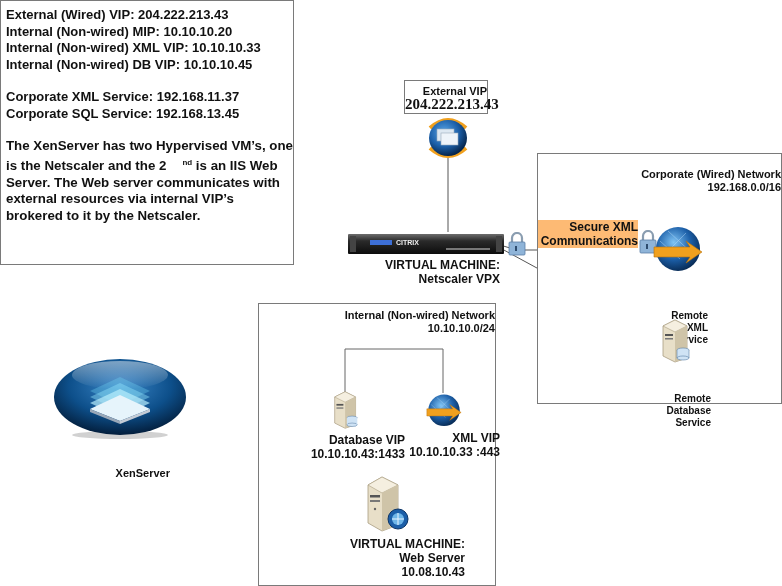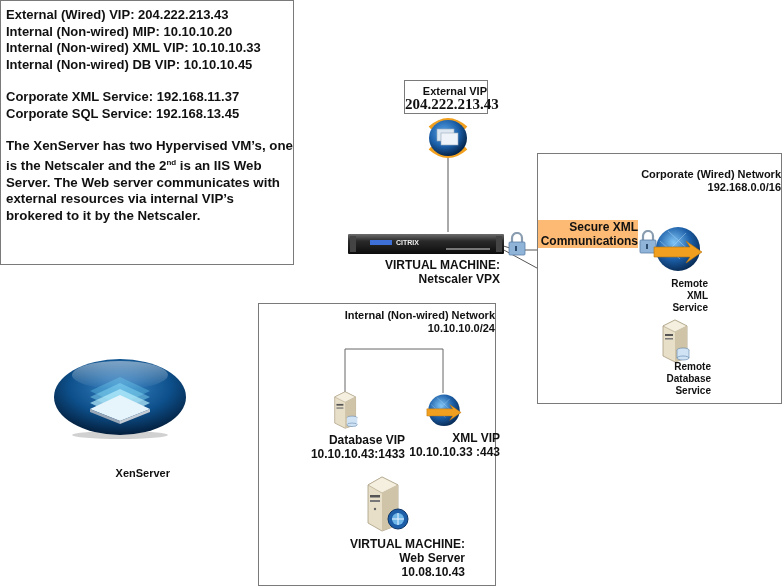--- a/index.html
+++ b/index.html
@@ -4,24 +4,24 @@
 <style>
   html, body { margin: 0; padding: 0; background: #ffffff; }
   body { width: 782px; height: 586px; position: relative; overflow: hidden;
          font-family: "Liberation Sans", sans-serif; color: #111; }
   .abs { position: absolute; }
   .box { position: absolute; border: 1px solid #7a7a7a; background: #fff; box-sizing: border-box; }
   .info-box { left: 0; top: 0; width: 294px; height: 265px; padding: 6px 0 0 5px;
               font-size: 13px; font-weight: bold; line-height: 16.5px; }
   .info-box .gap { height: 16px; }
   .info-box .para { margin-top: 16px; font-size: 13.3px; line-height: 16.6px; }
-  .info-box sup { font-size: 8px; }
+  .info-box sup { font-size: 8px; padding-left: 16px; }
   .ctr { text-align: right; font-weight: bold; }
   .lbl11 { font-size: 11px; line-height: 13px; }
-  .lbl10 { font-size: 10px; line-height: 12px; }
+  .lbl10 { font-size: 10px; line-height: 12px; margin-top: 32px; }
   .lbl12 { font-size: 12px; line-height: 14px; }
   svg.lines { position: absolute; left: 0; top: 0; }
 </style>
 </head>
 <body>
 
 <svg class="lines" width="782" height="586">
 
   <line x1="448" y1="158" x2="448" y2="232" stroke="#555" stroke-width="1"></line>
 

